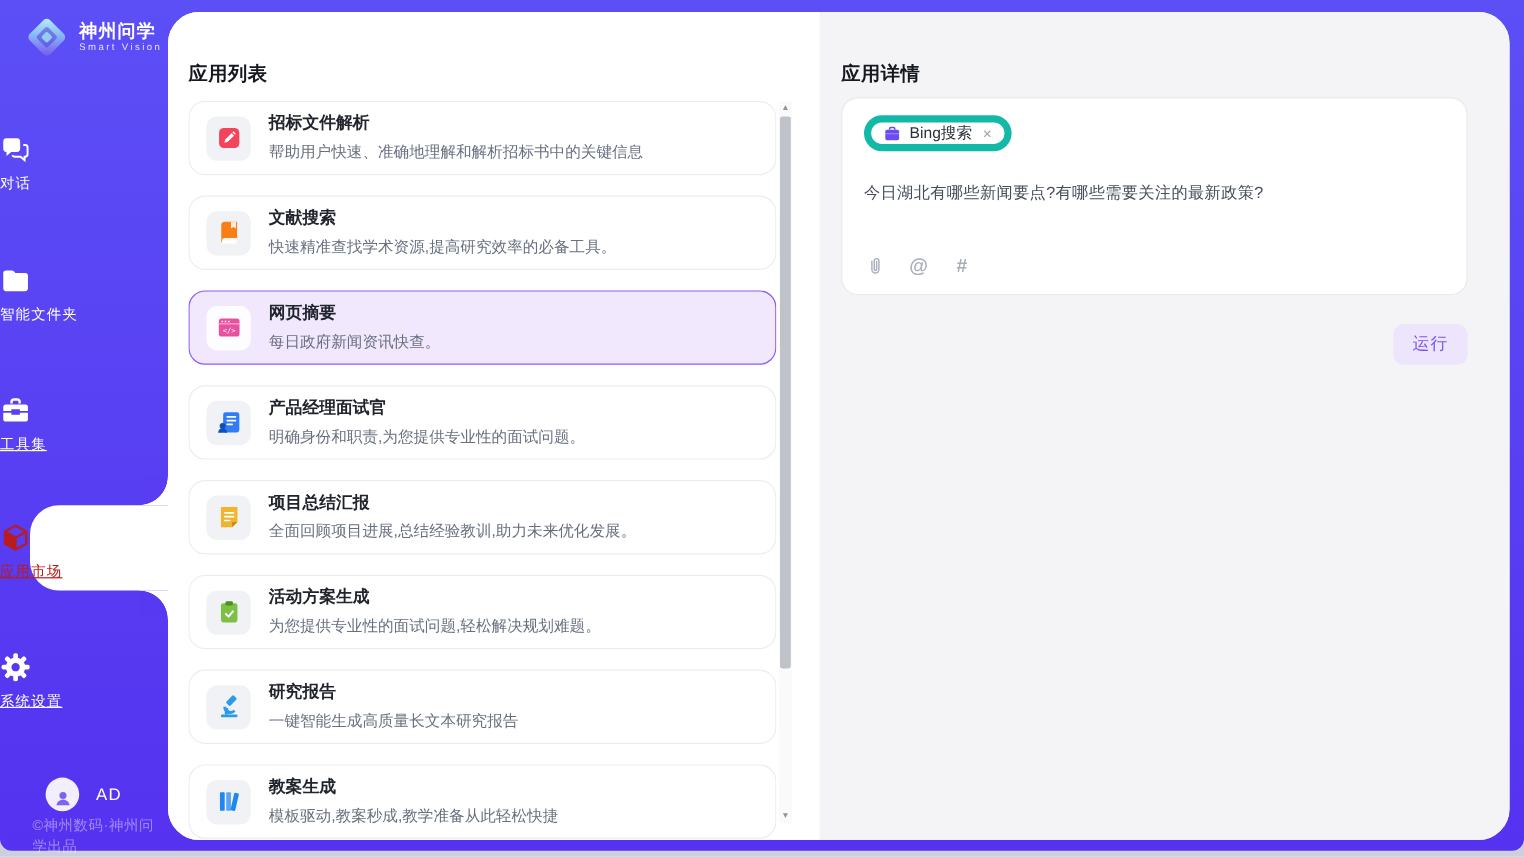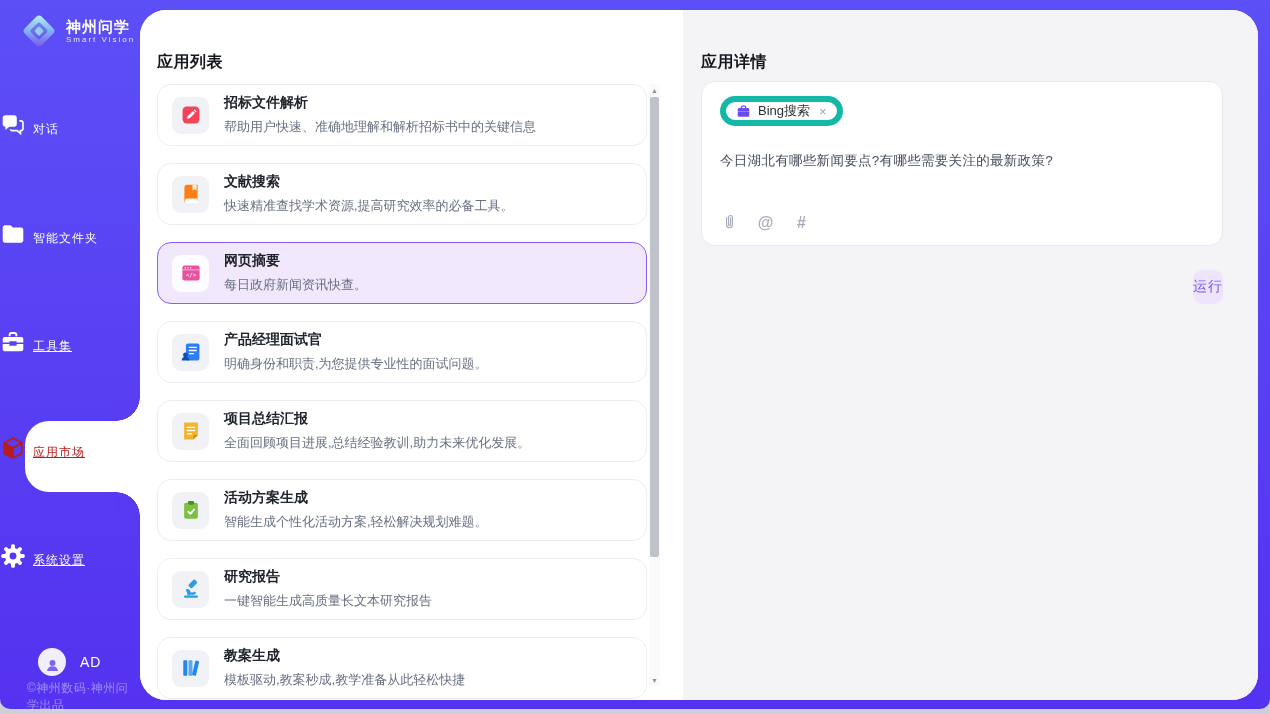--- a/index.html
+++ b/index.html
@@ -14,22 +14,22 @@
   .logo{position:absolute;left:19px;top:11px;display:flex;align-items:center;gap:7px;}
   .logo svg{width:40px;height:40px}
   .logo-name{color:#fff;font-weight:bold;font-size:15px;letter-spacing:1px;line-height:17px}
   .logo-sub{color:#E6E2FF;font-size:8px;letter-spacing:2px}
   .bump{position:absolute;left:25px;right:0;top:421px;height:71px;background:#fff;
     border-radius:24px 0 0 24px;z-index:1;}
   .bump::before{content:"";position:absolute;right:0;top:-24px;width:24px;height:24px;
     background:radial-gradient(circle at 0 0,#583DF2 0 23.5px,#fff 24px);}
   .bump::after{content:"";position:absolute;right:0;bottom:-24px;width:24px;height:24px;
     background:radial-gradient(circle at 0 100%,#5739F1 0 23.5px,#fff 24px);}
-  .nav-item{position:absolute;left:0;width:140px;display:flex;flex-direction:row;
-    align-items:flex-end;gap:7px;color:#fff;cursor:pointer;z-index:2;}
+  .nav-item{position:absolute;left:0;width:140px;display:flex;flex-direction:column;
+    align-items:flex-start;gap:7px;color:#fff;cursor:pointer;z-index:2;}
   .nav-item:nth-of-type(1){top:112px}
   .nav-item:nth-of-type(2){top:221px}
   .nav-item:nth-of-type(3){top:329px}
   .nav-item:nth-of-type(4){top:435px}
   .nav-item:nth-of-type(5){top:543px}
   .nav-ic{width:26px;height:26px;display:block}
   .nav-ic svg{width:26px;height:26px;display:block}
   .nav-label{font-size:12px;letter-spacing:1px}
   .nav-item.underline .nav-label{text-decoration:underline}
   .nav-item.active{color:#b91c1c}
@@ -73,21 +73,21 @@
   .chip-ic{width:15px;height:15px;color:#6C4CF2}
   .chip-ic svg{width:15px;height:15px;display:block}
   .chip-label{font-size:13px;color:#2A2E38}
   .chip-x{font-size:13px;color:#9BA1AB;margin-left:2px;cursor:pointer}
   .query{margin-top:26px;font-size:13.5px;color:#454D5C;letter-spacing:.3px}
   .composer-row{position:absolute;left:18px;bottom:13px;display:flex;gap:17px;align-items:center;color:#A7AEBB}
   .composer-row .c-ic{width:19px;height:19px;display:flex;align-items:center;justify-content:center;cursor:pointer}
   .composer-row svg{width:19px;height:19px;display:block}
   .tglyph{font-size:16px;color:#A7AEBB;font-weight:bold}
   .run-row{position:absolute;top:260px;left:18px;width:522px;display:flex;justify-content:flex-end}
-  .run-btn{background:#EDE5FC;color:#7A52F4;font-size:14px;padding:8px 0;border-radius:9px;
+  .run-btn{background:#EDE5FC;color:#7A52F4;font-size:14px;padding:8px 16px;border-radius:9px;
     border:none;cursor:pointer;font-family:Liberation Sans, sans-serif;letter-spacing:1px}
 </style>
 </head>
 <body>
 
 <div class="frame"></div>
 
 <div class="sidebar">
   <div class="logo">
     <svg viewBox="0 0 40 40">
@@ -259,21 +259,21 @@
         <div class="app-card">
     <span class="app-ic">
             <svg viewBox="0 0 24 24">
               <rect x="4.5" y="4" width="15" height="17.5" rx="2.2" fill="#7CC044"></rect>
               <rect x="8.7" y="2.2" width="6.6" height="4" rx="1.2" fill="#4E8F1F"></rect>
               <path d="M9 13.8l2.4 2.4 4-4.8" stroke="#fff" stroke-width="1.8" fill="none" stroke-linecap="round" stroke-linejoin="round"></path>
             </svg>
           </span>
     <span class="app-texts">
       <div class="app-name">活动方案生成</div>
-      <div class="app-desc">智能生成个性化活动方案,轻松解决规划难题。</div>
+      <div class="app-desc">为您提供专业性的面试问题,轻松解决规划难题。</div>
     </span>
   </div>
         <div class="app-card">
     <span class="app-ic">
             <svg viewBox="0 0 24 24">
               <g fill="#2B9BE8">
                 <rect x="11.4" y="1.6" width="5.2" height="9.6" rx="1.2" transform="rotate(45 14 6.4)"></rect>
                 <rect x="8" y="13.2" width="3.2" height="6" rx="1.2"></rect>
                 <path d="M6.6 12a6.4 6.4 0 0 0 11.2 4.3l-1.9-1.7A3.9 3.9 0 0 1 9.3 12z"></path>
                 <rect x="4.4" y="19" width="15.2" height="2.6" rx="1.3"></rect>

